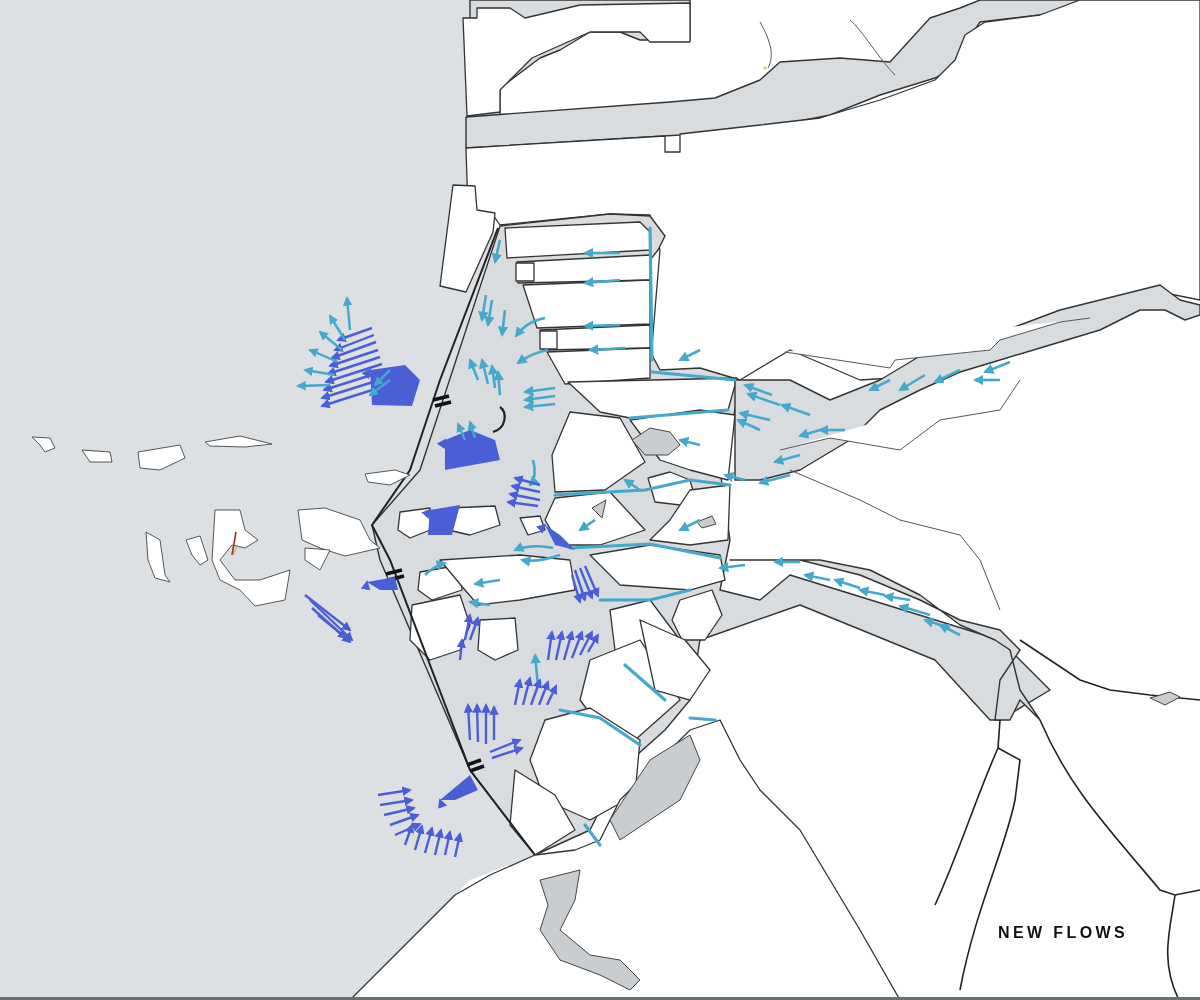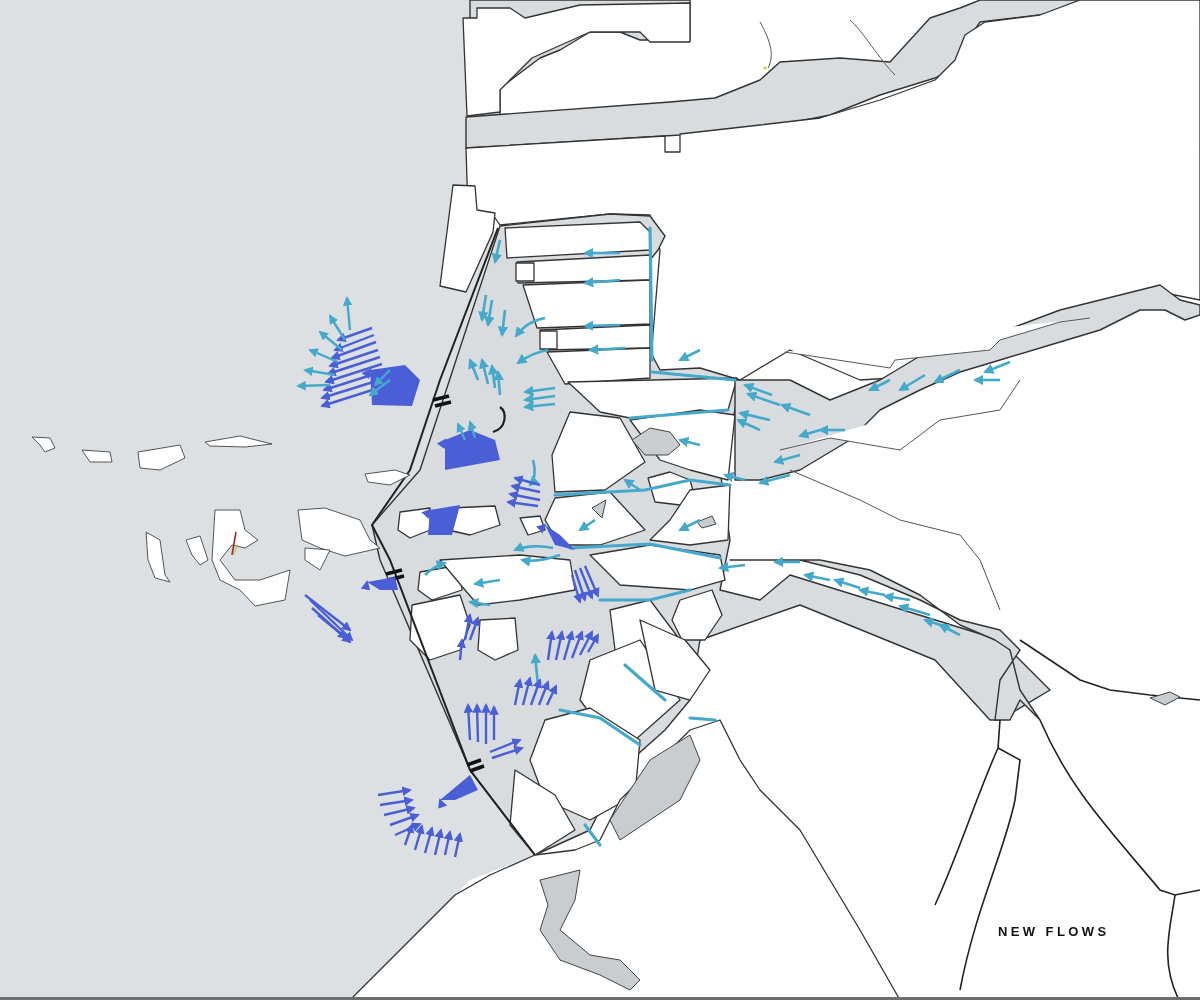--- a/index.html
+++ b/index.html
@@ -11,21 +11,21 @@
   .thinland { fill: #ffffff; stroke: #444; stroke-width: 0.9; }
   .river-line { fill: none; stroke: #222; stroke-width: 1.6; }
   .boundary { fill: none; stroke: #555; stroke-width: 1; }
   .dike { fill: none; stroke: #222; stroke-width: 2; }
   .channel { fill: none; stroke: #45a9cc; stroke-width: 3.2; stroke-linecap: round; }
   .lagoon-dark { fill: #c9cdd0; stroke: #444; stroke-width: 1; }
   .gate { stroke: #111; stroke-width: 3.5; }
   .bottom-bar { position: absolute; left: 0; bottom: 0; width: 1200px; height: 3px; background: #6b6f6f; }
   .map-label {
     position: absolute; left: 998px; top: 924px;
-    font-family: "Liberation Sans", sans-serif; font-weight: 700; font-size: 13px;
+    font-family: "Liberation Sans", sans-serif; font-weight: 700; font-size: 16px;
     letter-spacing: 3.4px; color: #111;
   }
 </style>
 </head>
 <body>
 
 <svg id="map" viewBox="0 0 1200 1000" xmlns="http://www.w3.org/2000/svg">
   <defs>
     <marker id="ahL" viewBox="0 0 10 10" refX="8" refY="5" markerWidth="4" markerHeight="4" orient="auto-start-reverse">
       <path d="M0,0 L10,5 L0,10 z" fill="#45a9cc"></path>

